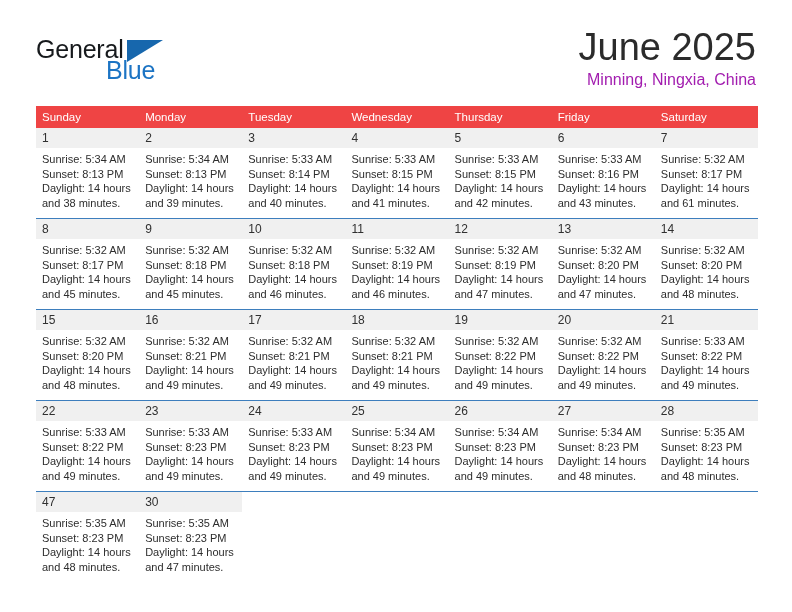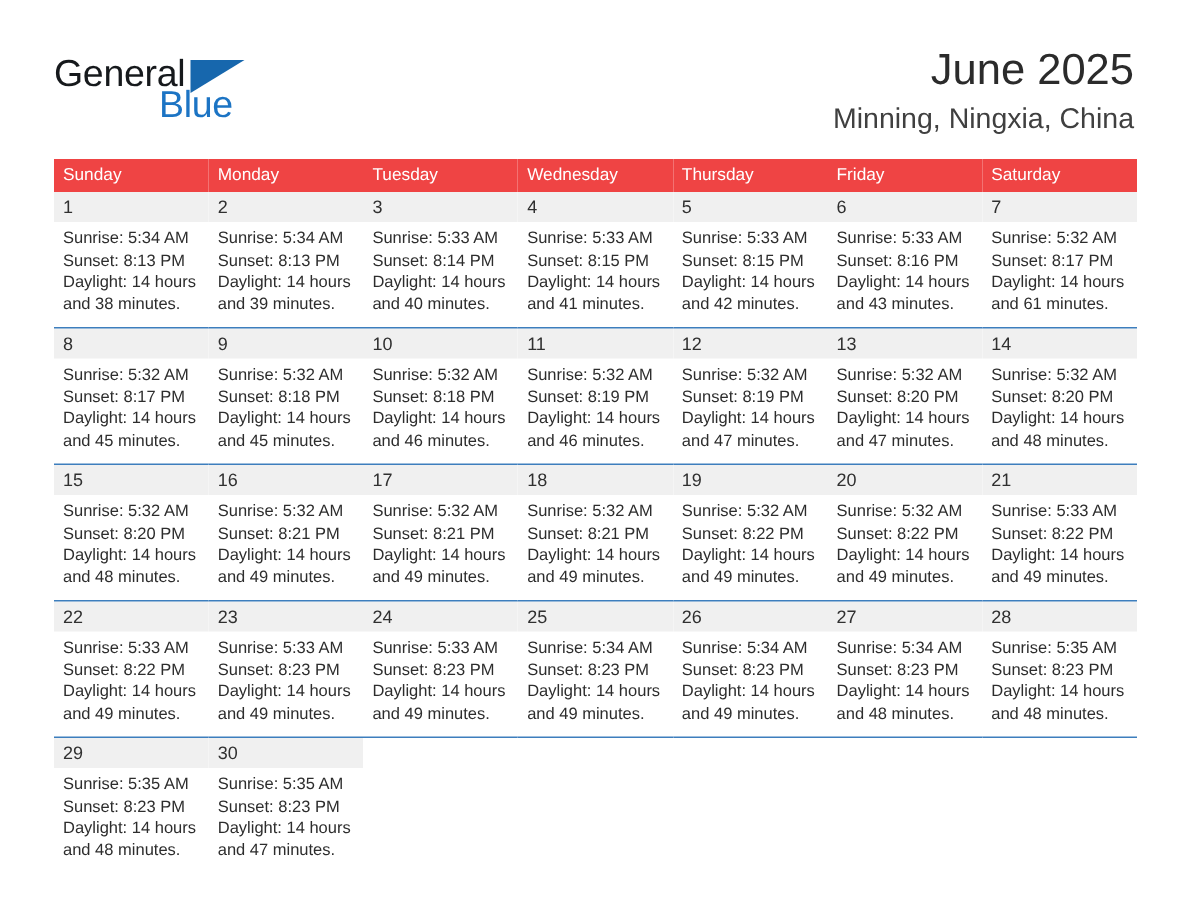--- a/index.html
+++ b/index.html
@@ -70,31 +70,31 @@
     border-bottom: 22px solid transparent;
   }
 
   .title-block {
     position: absolute;
     right: 36px;
     top: 30px;
     text-align: right;
   }
   .cal-title {
-    font-size: 29px;
+    font-size: 38px;
     line-height: 34px;
     color: #2b2b2b;
     font-weight: normal;
     margin: 0;
     white-space: nowrap;
   }
   .cal-subtitle {
-    font-size: 19px;
+    font-size: 16px;
     line-height: 19px;
-    color: #404040;
+    color: #a21caf;
     margin: 6px 0 0 0;
     white-space: nowrap;
   }
 
   
   .calendar {
     position: absolute;
     left: 36px;
     top: 106px;
     width: 722px;
@@ -474,21 +474,21 @@
                 <div>Sunrise: 5:35 AM</div>
                 <div>Sunset: 8:23 PM</div>
                 <div class="daylight">Daylight: 14 hours and 48 minutes.</div>
               </div>
             </div>
           </td>
         </tr>
         <tr class="week-row">
           <td>
             <div class="cell-inner">
-              <div class="daynum">29</div>
+              <div class="daynum">47</div>
               <div class="details">
                 <div>Sunrise: 5:35 AM</div>
                 <div>Sunset: 8:23 PM</div>
                 <div class="daylight">Daylight: 14 hours and 48 minutes.</div>
               </div>
             </div>
           </td>
           <td>
             <div class="cell-inner">
               <div class="daynum">30</div>

